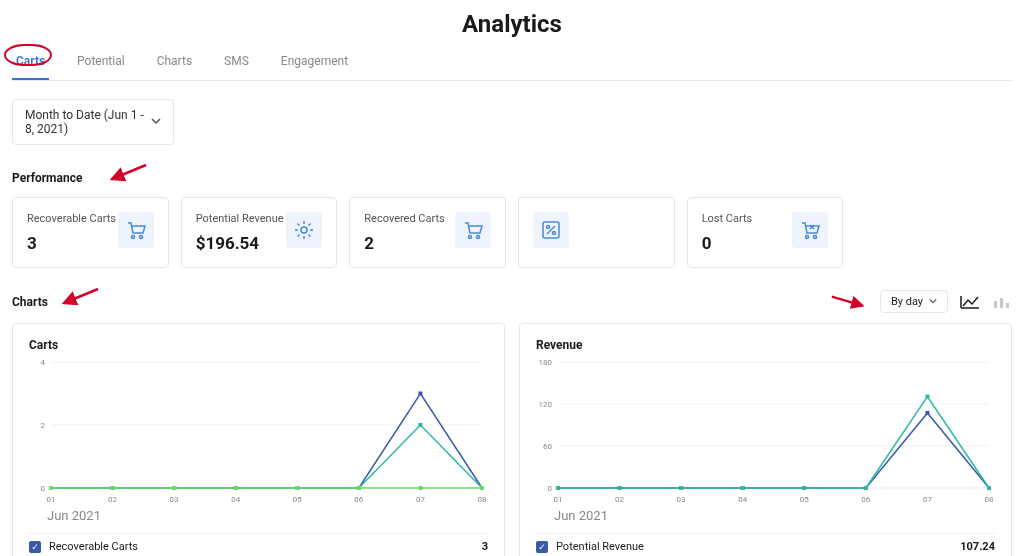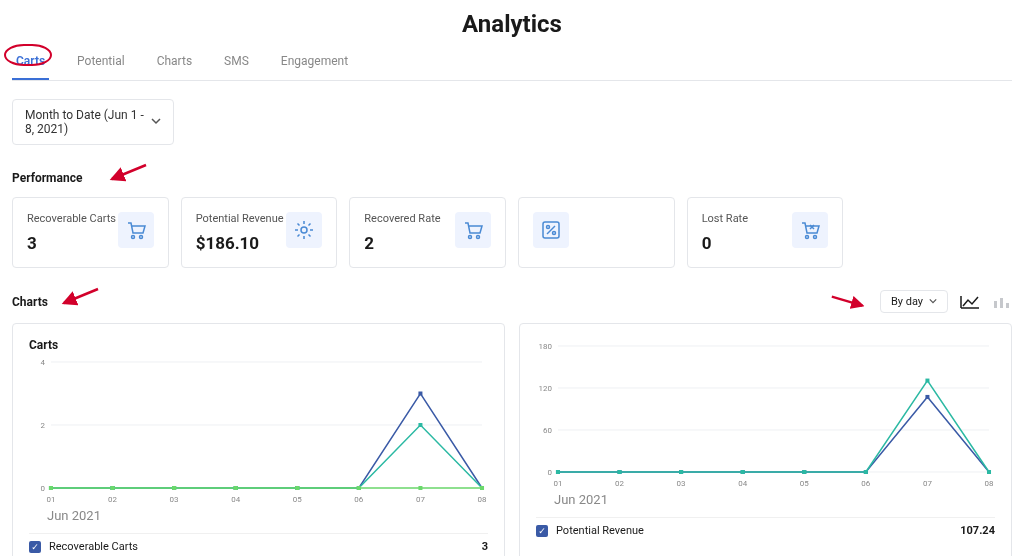--- a/index.html
+++ b/index.html
@@ -91,32 +91,32 @@
         <svg viewBox="0 0 20 20">
           <circle cx="7" cy="17" r="1.5"></circle>
           <circle cx="15" cy="17" r="1.5"></circle>
           <path d="M2 3h3l2 10h10l2-7H6"></path>
         </svg>
       </div>
     </div>
     <div class="card">
       <div>
         <div class="label">Potential Revenue</div>
-        <div class="value">$186.10</div>
+        <div class="value">$196.54</div>
       </div>
       <div class="icon-box">
         <svg viewBox="0 0 20 20">
           <circle cx="10" cy="10" r="3"></circle>
           <path d="M10 1v3M10 16v3M1 10h3M16 10h3M3.5 3.5l2 2M14.5 14.5l2 2M16.5 3.5l-2 2M5.5 14.5l-2 2"></path>
         </svg>
       </div>
     </div>
     <div class="card">
       <div>
-        <div class="label">Recovered Rate</div>
+        <div class="label">Recovered Carts</div>
         <div class="value">2</div>
       </div>
       <div class="icon-box">
         <svg viewBox="0 0 20 20">
           <circle cx="7" cy="17" r="1.5"></circle>
           <circle cx="15" cy="17" r="1.5"></circle>
           <path d="M2 3h3l2 10h10l2-7H6"></path>
         </svg>
       </div>
     </div>
@@ -125,21 +125,21 @@
         <svg viewBox="0 0 20 20">
           <rect x="2" y="2" width="16" height="16" rx="2"></rect>
           <path d="M6 14 L14 6"></path>
           <circle cx="7" cy="7" r="1.5"></circle>
           <circle cx="13" cy="13" r="1.5"></circle>
         </svg>
       </div>
     </div>
     <div class="card">
       <div>
-        <div class="label">Lost Rate</div>
+        <div class="label">Lost Carts</div>
         <div class="value">0</div>
       </div>
       <div class="icon-box">
         <svg viewBox="0 0 20 20">
           <circle cx="7" cy="17" r="1.5"></circle>
           <circle cx="15" cy="17" r="1.5"></circle>
           <path d="M2 3h3l2 10h10l2-7H6"></path>
           <path d="M10 5l4 4M14 5l-4 4"></path>
         </svg>
       </div>
@@ -243,20 +243,21 @@
         <div class="legend-row">
           <div class="legend-left">
             <span class="swatch" style="background:#3a5aa6">✓</span>
             <span>Recoverable Carts</span>
           </div>
           <span class="legend-val">3</span>
         </div>
       </div>
     </div>
     <div class="chart-card">
+      <div class="chart-title">Revenue</div>
       <div class="chart-body"><svg viewBox="0 0 460 150" preserveAspectRatio="none">
           <line class="gridline" x1="22" x2="454" y1="132" y2="132"></line>
           <text class="ytick" x="16" y="135" text-anchor="end">0</text>
           <line class="gridline" x1="22" x2="454" y1="90.00000000000001" y2="90.00000000000001"></line>
           <text class="ytick" x="16" y="93.00000000000001" text-anchor="end">60</text>
           <line class="gridline" x1="22" x2="454" y1="48.00000000000001" y2="48.00000000000001"></line>
           <text class="ytick" x="16" y="51.00000000000001" text-anchor="end">120</text>
           <line class="gridline" x1="22" x2="454" y1="6" y2="6"></line>
           <text class="ytick" x="16" y="9" text-anchor="end">180</text>
           <text class="xtick" x="22" y="146">01</text>

